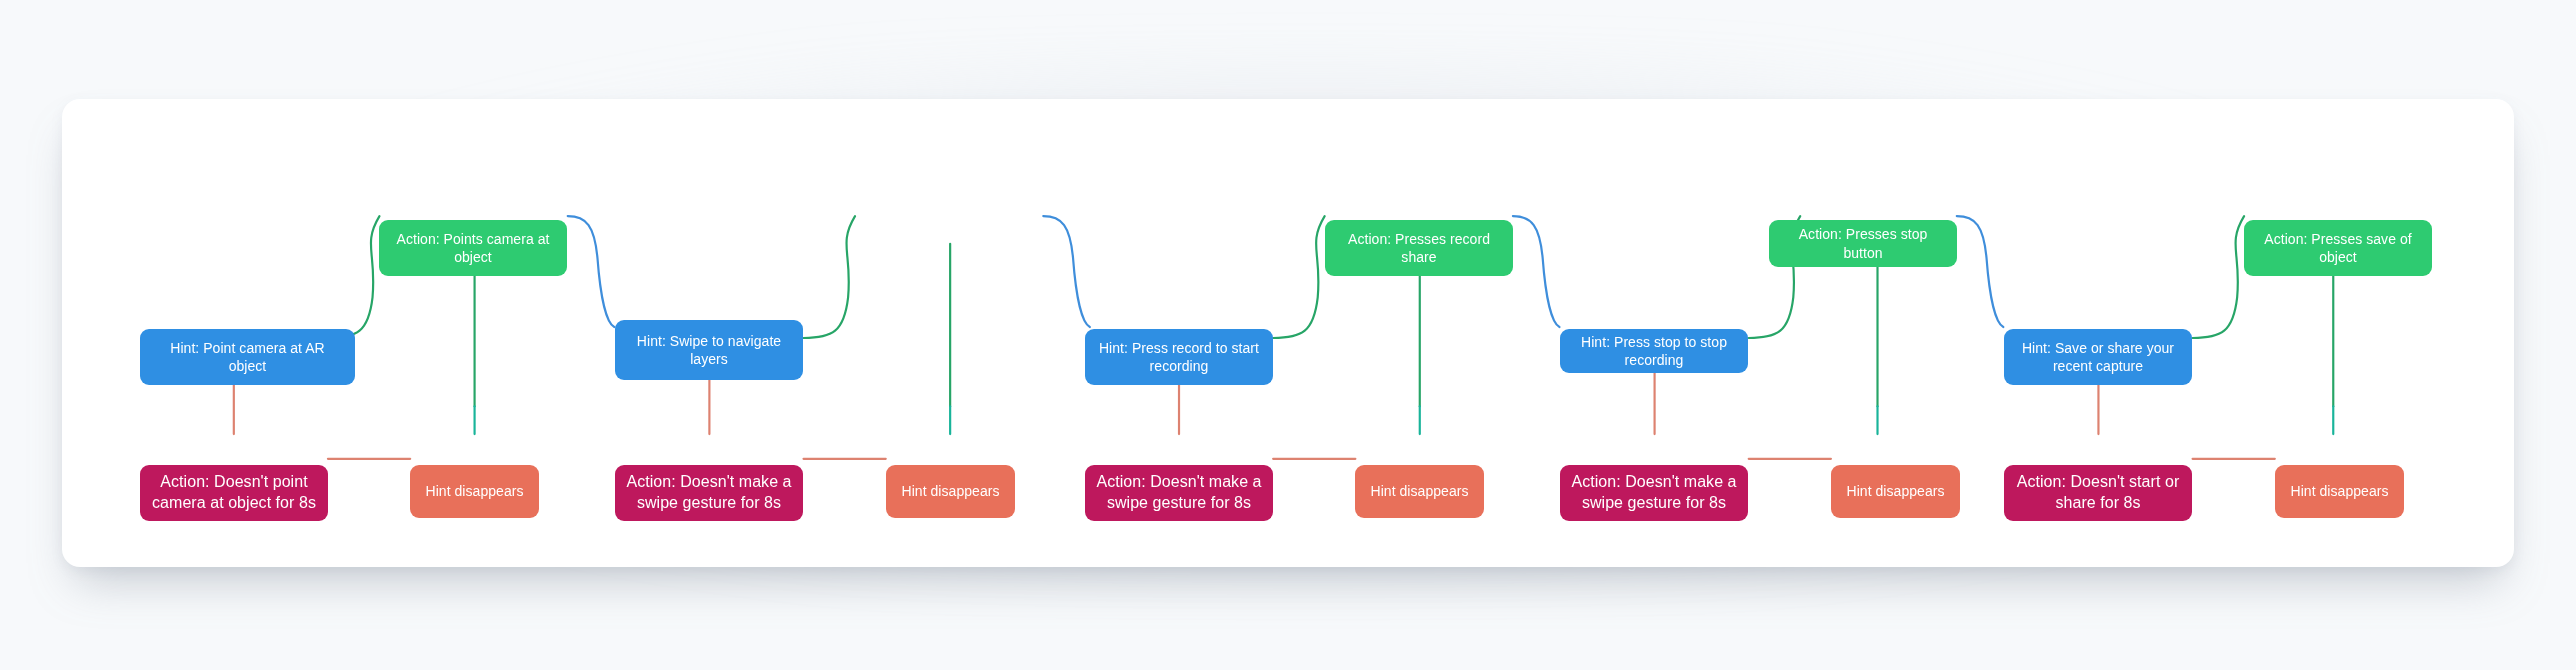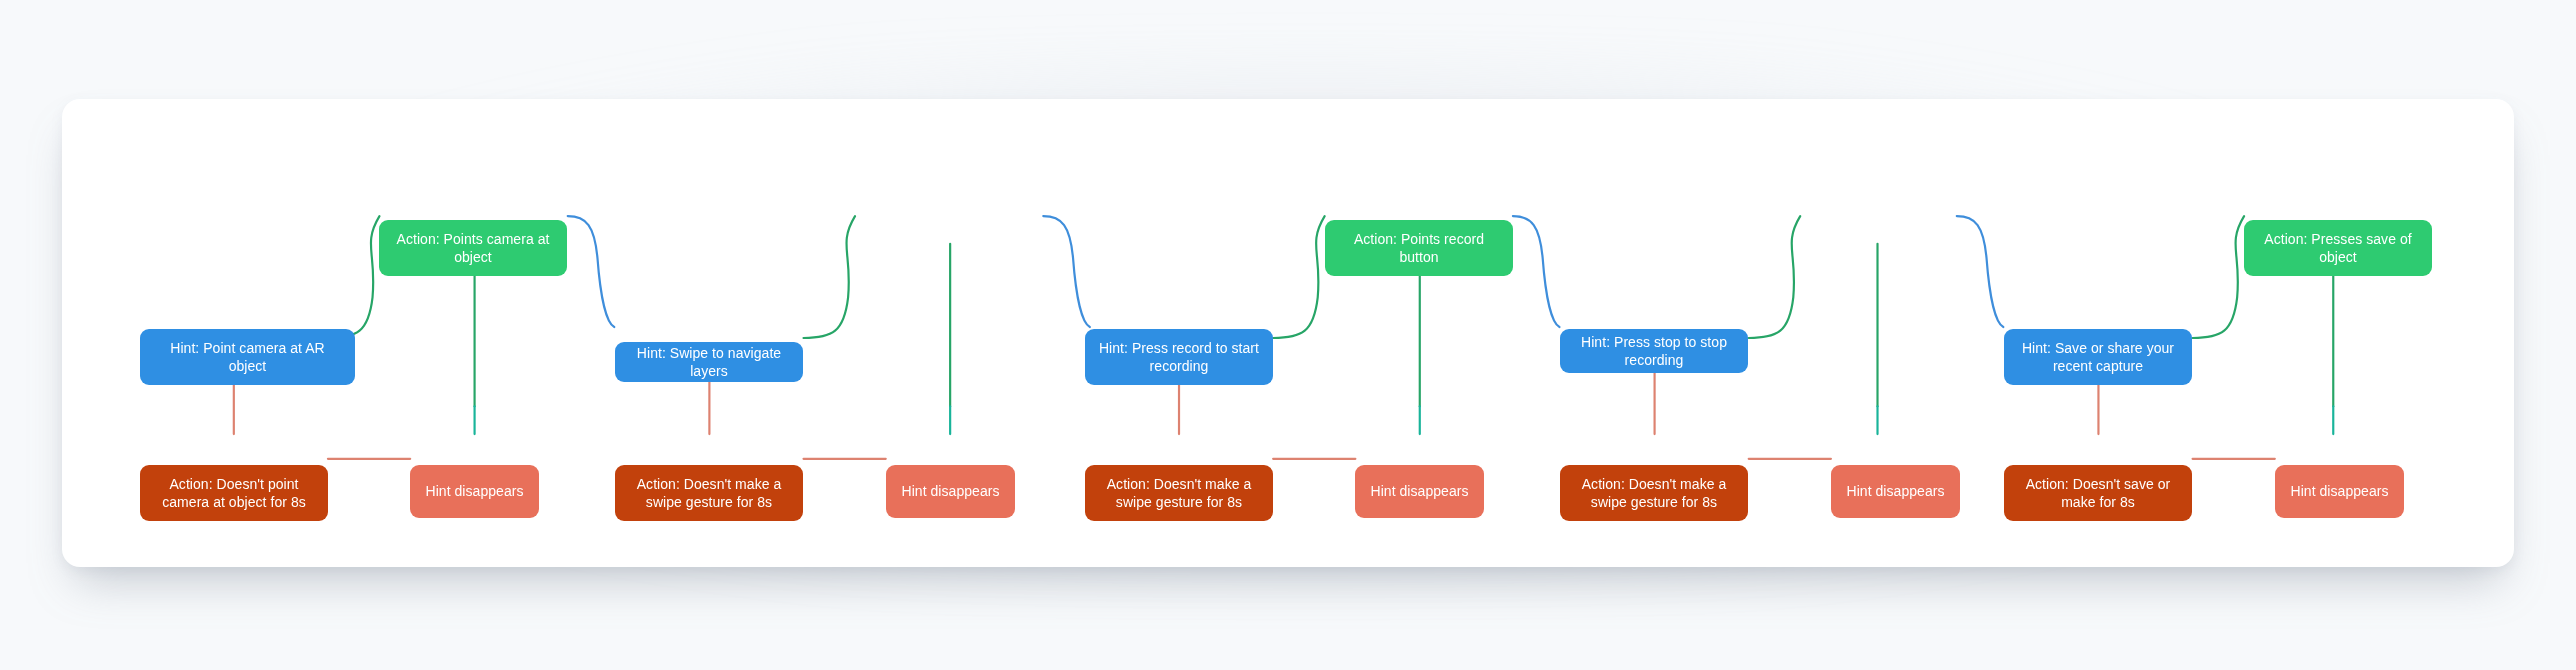--- a/index.html
+++ b/index.html
@@ -66,22 +66,22 @@
   }
   .node-hint {
     background: #2f8fe3;
     font-size: 14px;
   }
   .node-action {
     background: #2ecb71;
     font-size: 14px;
   }
   .node-fail {
-    background: #c2410c;
-    font-size: 14px;
+    background: #be185d;
+    font-size: 16px;
   }
   .node-disappear {
     background: #e8705a;
     font-size: 14px;
   }
 </style>
 </head>
 <body>
 
 <div id="stage">
@@ -141,60 +141,63 @@
   <div class="node node-action" style="left:379px; top:188px; width:188px; height:56px;">
     <span>Action: Points camera at object</span>
   </div>
   <div class="node node-fail" style="left:140px; top:433px; width:188px; height:56px;">
     <span>Action: Doesn't point camera at object for 8s</span>
   </div>
   <div class="node node-disappear" style="left:410px; top:433px; width:129px; height:53px;">
     <span>Hint disappears</span>
   </div>
 
-  <div class="node node-hint" style="left:615px; top:310px; width:188px; height:40px;justify-content:center;">
+  <div class="node node-hint" style="left:615px; top:288px; width:188px; height:60px;justify-content:center;">
     <span>Hint: Swipe to navigate layers</span>
   </div>
   <div class="node node-fail" style="left:615px; top:433px; width:188px; height:56px;">
     <span>Action: Doesn't make a swipe gesture for 8s</span>
   </div>
   <div class="node node-disappear" style="left:886px; top:433px; width:129px; height:53px;">
     <span>Hint disappears</span>
   </div>
 
   <div class="node node-hint" style="left:1085px; top:297px; width:188px; height:56px;">
     <span>Hint: Press record to start recording</span>
   </div>
   <div class="node node-action" style="left:1325px; top:188px; width:188px; height:56px;">
-    <span>Action: Points record button</span>
+    <span>Action: Presses record share</span>
   </div>
   <div class="node node-fail" style="left:1085px; top:433px; width:188px; height:56px;">
     <span>Action: Doesn't make a swipe gesture for 8s</span>
   </div>
   <div class="node node-disappear" style="left:1355px; top:433px; width:129px; height:53px;">
     <span>Hint disappears</span>
   </div>
 
   <div class="node node-hint" style="left:1560px; top:297px; width:188px; height:44px;">
     <span>Hint: Press stop to stop recording</span>
   </div>
+  <div class="node node-action" style="left:1769px; top:188px; width:188px; height:47px;">
+    <span>Action: Presses stop button</span>
+  </div>
   <div class="node node-fail" style="left:1560px; top:433px; width:188px; height:56px;">
     <span>Action: Doesn't make a swipe gesture for 8s</span>
   </div>
   <div class="node node-disappear" style="left:1831px; top:433px; width:129px; height:53px;">
     <span>Hint disappears</span>
   </div>
 
   <div class="node node-hint" style="left:2004px; top:297px; width:188px; height:56px;">
     <span>Hint: Save or share your recent capture</span>
   </div>
   <div class="node node-action" style="left:2244px; top:188px; width:188px; height:56px;">
     <span>Action: Presses save of object</span>
   </div>
   <div class="node node-fail" style="left:2004px; top:433px; width:188px; height:56px;">
-    <span>Action: Doesn't save or make for 8s</span>
+    <span>Action: Doesn't start or share for 8s</span>
   </div>
   <div class="node node-disappear" style="left:2275px; top:433px; width:129px; height:53px;">
     <span>Hint disappears</span>
   </div>
 
 </div>
 
 
 </body></html>

